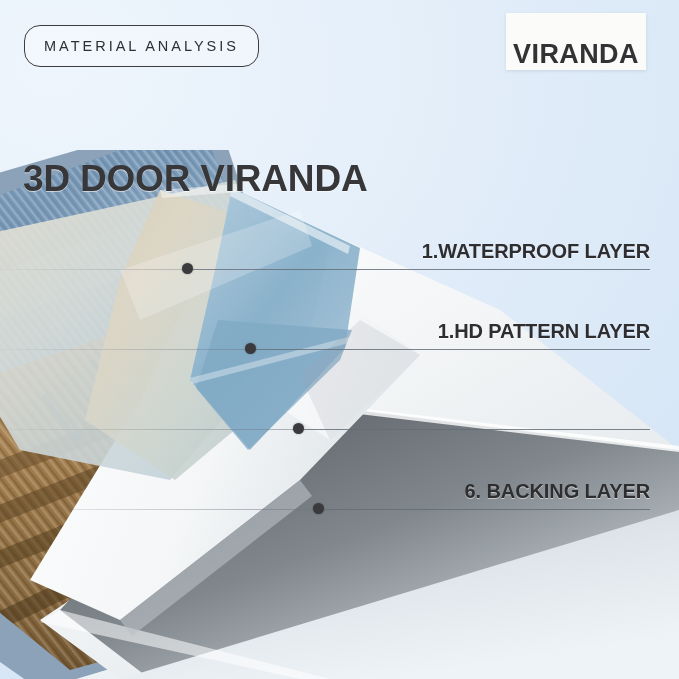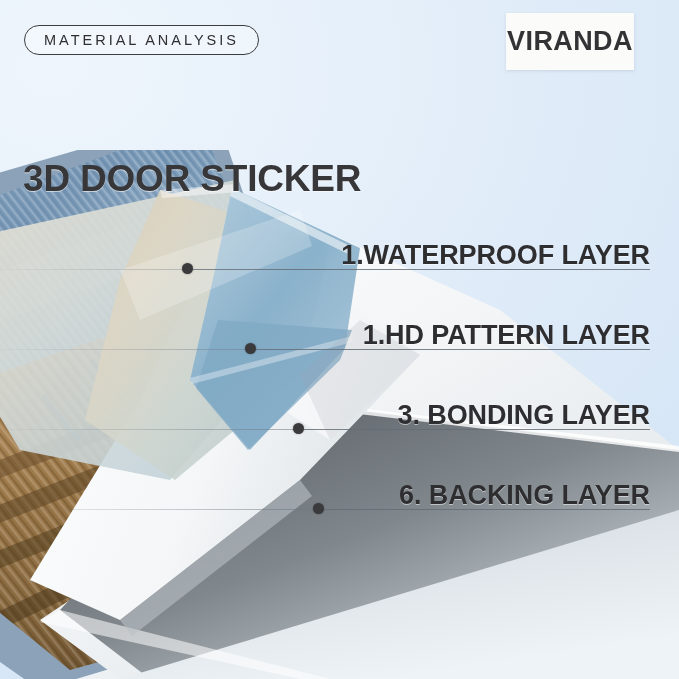--- a/index.html
+++ b/index.html
@@ -12,55 +12,55 @@
   #stage{
     position:relative;width:679px;height:679px;overflow:hidden;
     background:
       radial-gradient(120% 95% at 8% 10%, #eef5fc 0%, #e6f0fa 38%, #dfebf8 62%, #d6e6f6 100%),
       linear-gradient(135deg,#edf4fc 0%,#e2eefa 45%,#d2e3f4 100%);
   }
 
   
   .badge{
     position:absolute;left:24px;top:25px;
-    height:30px;box-sizing:border-box;
+    height:42px;box-sizing:border-box;
     padding:0 19px;
     display:flex;align-items:center;
     border:1.4px solid #3d3d3f;border-radius:16px;
     background:rgba(255,255,255,0.30);
     font-size:14.5px;letter-spacing:3.0px;color:#2f2f31;
     font-weight:400;white-space:nowrap;
   }
   .headline{
     position:absolute;left:23px;top:69px;
     font-size:37px;line-height:44px;
     font-weight:bold;color:#37373a;
     letter-spacing:-0.2px;
     text-shadow:0 1px 0 rgba(255,255,255,0.55);
     white-space:pre;
   }
   .headline span{display:block;}
 
   .logo-box{
-    position:absolute;left:506px;top:13px;width:128px;height:57px;
+    position:absolute;left:506px;top:13px;width:140px;height:57px;
     background:#fbfbfa;
     box-shadow:0 1px 3px rgba(90,110,130,0.18);
-    display:flex;align-items:center;justify-content:center;
+    display:flex;align-items:flex-end;justify-content:center;
   }
   .logo-text{
     font-size:27px;font-weight:bold;color:#333335;letter-spacing:0.4px;
   }
 
   
   #art{position:absolute;left:0;top:150px;width:679px;height:529px;}
 
   
   .label{
     position:absolute;right:29px;
-    font-size:27px;font-weight:bold;color:#2e2e30;
+    font-size:20px;font-weight:bold;color:#2e2e30;
     letter-spacing:-0.1px;white-space:nowrap;
     text-shadow:0 1px 0 rgba(255,255,255,0.5);
   }
   .uline{
     position:absolute;left:0;right:29px;height:1px;
     background:linear-gradient(to right,rgba(120,130,140,0.05),rgba(110,120,130,0.55) 45%,rgba(110,120,130,0.6));
   }
   .leader{
     position:absolute;height:1px;
     background:rgba(95,105,115,0.62);
@@ -221,38 +221,37 @@
 
       <path d="M 300 225 L 360 170 L 420 205 L 330 290 Z" fill="#9aa3ab" opacity="0.18"></path>
     </g>
   </svg>
 
   <div class="badge">
     <span>MATERIAL ANALYSIS</span>
   </div>
 
   <div class="headline">
-    <span>3D DOOR STICKER</span>
+    <span>3D DOOR VIRANDA</span>
   </div>
 
   <div class="logo-box">
     <span class="logo-text">VIRANDA</span>
   </div>
 
   <div class="label" style="top:240px">1.WATERPROOF LAYER</div>
   <div class="uline" style="top:269px"></div>
   <div class="leader" style="left:188px;top:269px;width:462px"></div>
   <div class="dot" style="left:182px;top:263px"></div>
 
   <div class="label" style="top:320px">1.HD PATTERN LAYER</div>
   <div class="uline" style="top:349px"></div>
   <div class="leader" style="left:251px;top:349px;width:399px"></div>
   <div class="dot" style="left:245px;top:343px"></div>
 
-  <div class="label" style="top:400px">3. BONDING LAYER</div>
   <div class="uline" style="top:429px"></div>
   <div class="leader" style="left:299px;top:429px;width:351px"></div>
   <div class="dot" style="left:293px;top:423px"></div>
 
   <div class="label" style="top:480px">6. BACKING LAYER</div>
   <div class="uline" style="top:509px"></div>
   <div class="leader" style="left:319px;top:509px;width:331px"></div>
   <div class="dot" style="left:313px;top:503px"></div>
 
 </div>

